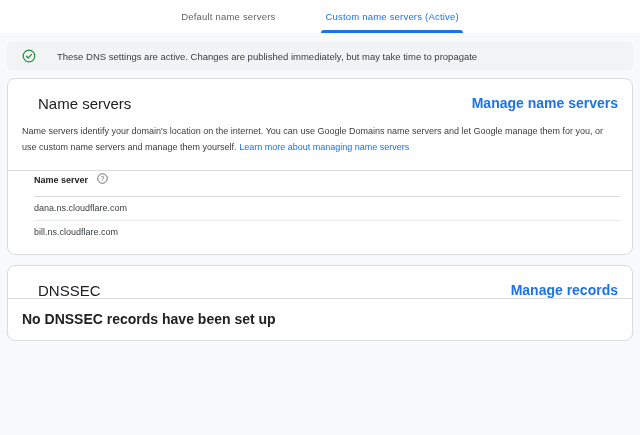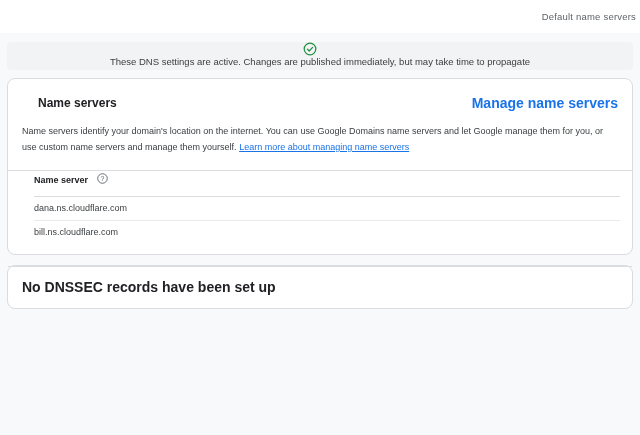--- a/index.html
+++ b/index.html
@@ -9,21 +9,21 @@
     background: #ffffff;
     color: #202124;
     overflow: hidden;
   }
 
   
   .tabbar {
     height: 33px;
     background: #ffffff;
     display: flex;
-    justify-content: flex-end;
+    justify-content: center;
     align-items: stretch;
     gap: 42px;
   }
   .tab {
     position: relative;
     display: flex;
     align-items: center;
     padding: 0 4px;
     font-size: 9.5px;
     letter-spacing: 0.2px;
@@ -49,54 +49,53 @@
 
   
   .banner {
     height: 28px;
     background: #f1f3f4;
     border-radius: 4px;
     display: flex;
     align-items: center;
     padding: 0 15px;
     margin-bottom: 8px;
-    flex-direction: column;
   }
   .banner .icon-wrap { display: flex; align-items: center; margin-right: 21px; }
   .banner-text { font-size: 9.5px; color: #3c4043; }
 
   
   .card {
     background: #ffffff;
     border: 1px solid #dadce0;
     border-radius: 8px;
     margin-bottom: 10px;
   }
   .card-header {
     display: flex;
     justify-content: space-between;
     align-items: center;
     padding: 16px 14px 0 14px;
   }
-  .card-title { font-size: 12px; font-weight: 700; color: #202124; line-height: 13px; padding-left: 16px; }
+  .card-title { font-size: 15px; font-weight: 400; color: #202124; line-height: 13px; padding-left: 16px; }
   .action-link {
     font-size: 14px;
     font-weight: 700;
     color: #1a73e8;
     text-decoration: none;
     cursor: pointer;
   }
   .card-desc {
     padding: 12px 14px 0 14px;
     font-size: 9px;
     line-height: 16px;
     color: #3c4043;
     margin-bottom: 15px;
   }
-  .inline-link { color: #1a73e8; text-decoration: underline; cursor: pointer; }
+  .inline-link { color: #1a73e8; cursor: pointer; }
   .divider { border-top: 1px solid #dadce0; }
 
   
   .section-header {
     display: flex;
     justify-content: space-between;
     align-items: center;
     padding: 14px 24px 14px 14px;
   }
   .section-title { font-size: 9px; font-weight: 700; color: #202124; }
@@ -129,20 +128,24 @@
     font-weight: 700;
     color: #202124;
   }
 </style>
 </head>
 <body>
 
 <nav class="tabbar">
   <div class="tab">
     <span>Default name servers</span>
+  </div>
+  <div class="tab active">
+    <span>Custom name servers (Active)</span>
+    <div class="tab-underline"></div>
   </div>
 </nav>
 
 <div class="content">
 
   <div class="banner">
     <span class="icon-wrap">
       <svg width="14" height="14" viewBox="0 0 14 14" fill="none">
         <circle cx="7" cy="7" r="5.8" stroke="#1e8e3e" stroke-width="1.2"></circle>
         <path d="M4.4 7.2 L6.2 9 L9.6 5.4" stroke="#1e8e3e" stroke-width="1.2" fill="none" stroke-linecap="round" stroke-linejoin="round"></path>
@@ -175,19 +178,23 @@
             </svg>
           </span>
         </button>
       </div>
       <div class="table-row">dana.ns.cloudflare.com</div>
       <div class="table-row">bill.ns.cloudflare.com</div>
     </div>
   </section>
 
   <section class="card">
+    <div class="card-header">
+      <h2 class="card-title">DNSSEC</h2>
+      <a class="action-link">Manage records</a>
+    </div>
 
     <div class="divider"></div>
 
     <div class="empty-state">No DNSSEC records have been set up</div>
   </section>
 
 </div>
 
 </body></html>

